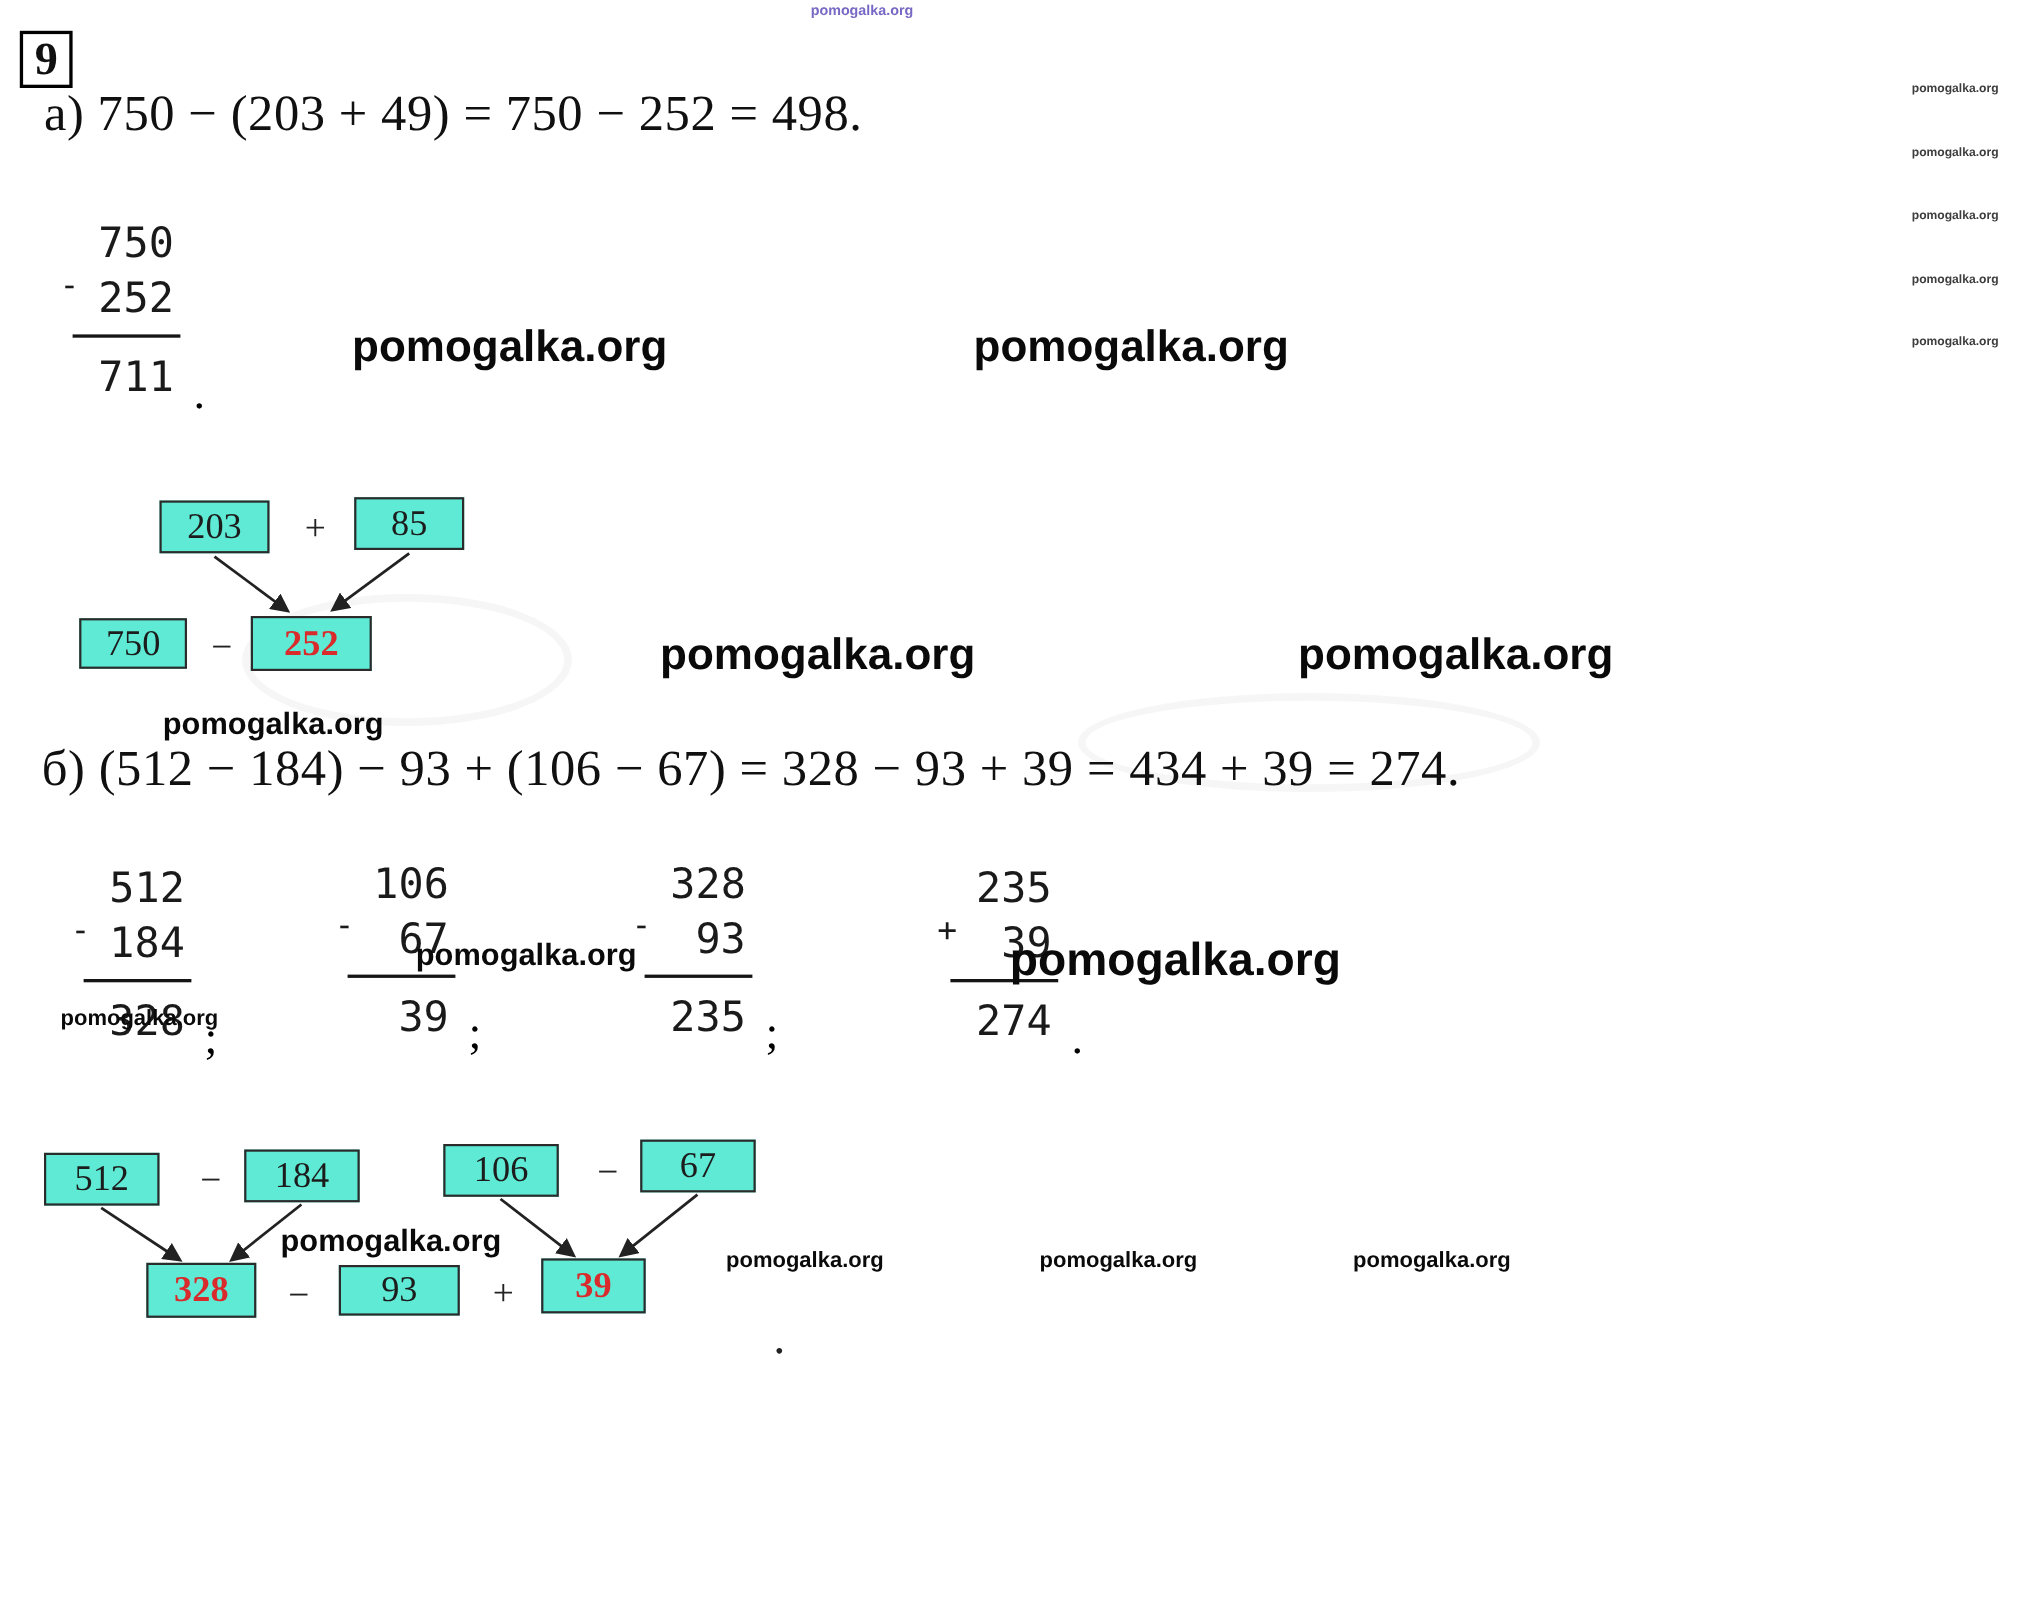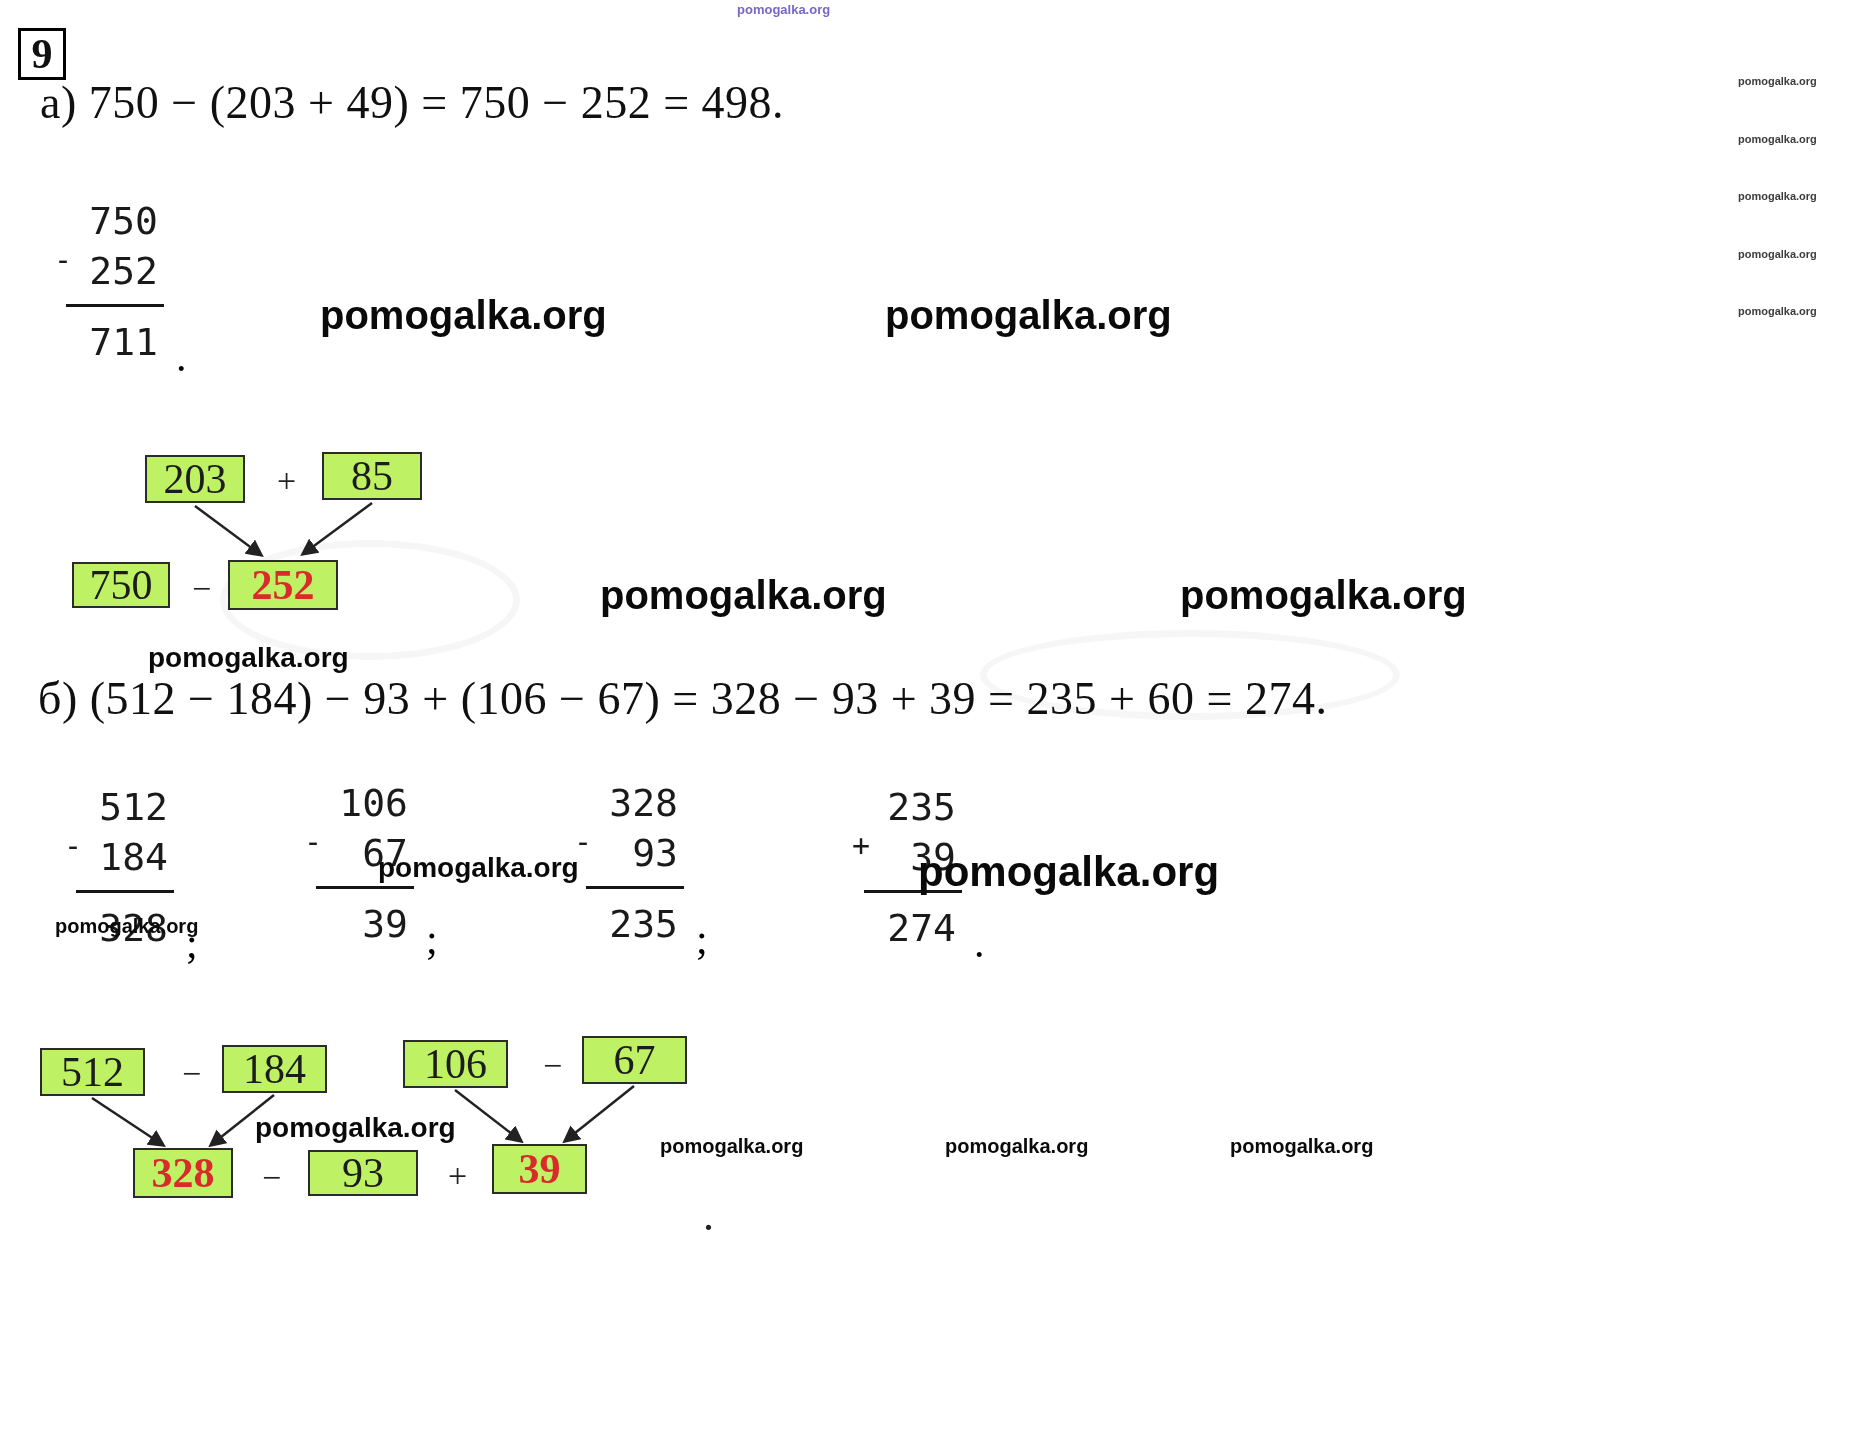--- a/index.html
+++ b/index.html
@@ -19,22 +19,22 @@
   .colop { position:absolute; font-family:"DejaVu Sans Mono", monospace; font-size:38px; color:#1a1a1a; }
   .colop .num { display:block; text-align:right; width:78px; line-height:50px; }
   .colop .sign { position:absolute; left:-26px; top:46px; font-size:30px; }
   .colop .rule { height:3px; background:#151515; width:98px; margin:8px 0 10px -14px; }
   .colop .resrow { display:flex; align-items:baseline; }
   .colop .punct { margin-left:18px; position:relative; top:16px;
                   font-family:"Liberation Serif", serif; font-size:42px; color:#000; }
 
   
   .diagram { position:absolute; }
-  .dbox { position:absolute; border:2px solid #2b2b2b; background:#bef264;
-          display:flex; align-items:center; justify-content:center; font-size:42px; color:#1c1c1c; }
+  .dbox { position:absolute; border:2px solid #2b2b2b; background:#5eead4;
+          display:flex; align-items:center; justify-content:center; font-size:33px; color:#1c1c1c; }
   .dbox.red { color:#d92b2b; font-weight:700; }
   .dop { position:absolute; font-size:34px; color:#222; }
   svg.arrows { position:absolute; left:0; top:0; pointer-events:none; }
 
   
   .wm { position:absolute; font-family:"Liberation Sans", sans-serif; font-weight:700;
         color:#0a0a0a; white-space:nowrap; }
   .wm-40 { font-size:40px; }
   .wm-42 { font-size:42px; }
   .wm-28 { font-size:28px; }
@@ -94,21 +94,21 @@
     <div class="dbox" style="left:267px; top:12px; width:100px; height:48px;">85</div>
     <div class="dbox" style="left:17px; top:122px; width:98px; height:46px;">750</div>
     <div class="dop" style="left:137px; top:130px;">−</div>
     <div class="dbox red" style="left:173px; top:120px; width:110px; height:50px;">252</div>
   </div>
 
   <div class="wm wm-40" style="left:600px; top:573px;">pomogalka.org</div>
   <div class="wm wm-40" style="left:1180px; top:573px;">pomogalka.org</div>
   <div class="wm wm-28" style="left:148px; top:642px;">pomogalka.org</div>
 
-  <div class="eq abs" style="left:38px; top:672px;">б) (512 − 184) − 93 + (106 − 67) = 328 − 93 + 39 = 235 + 60 = 274.</div>
+  <div class="eq abs" style="left:38px; top:672px;">б) (512 − 184) − 93 + (106 − 67) = 328 − 93 + 39 = 434 + 39 = 274.</div>
 
   <div class="colop" style="left:90px; top:782px;">
     <span class="sign">-</span>
     <span class="num">512</span>
     <span class="num">184</span>
     <div class="rule"></div>
     <div class="resrow">
       <span class="num">328</span>
       <span class="punct">;</span>
     </div>

